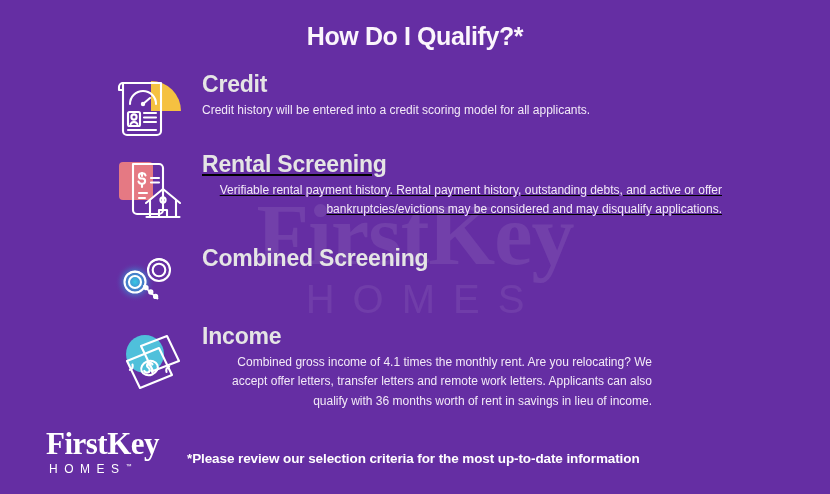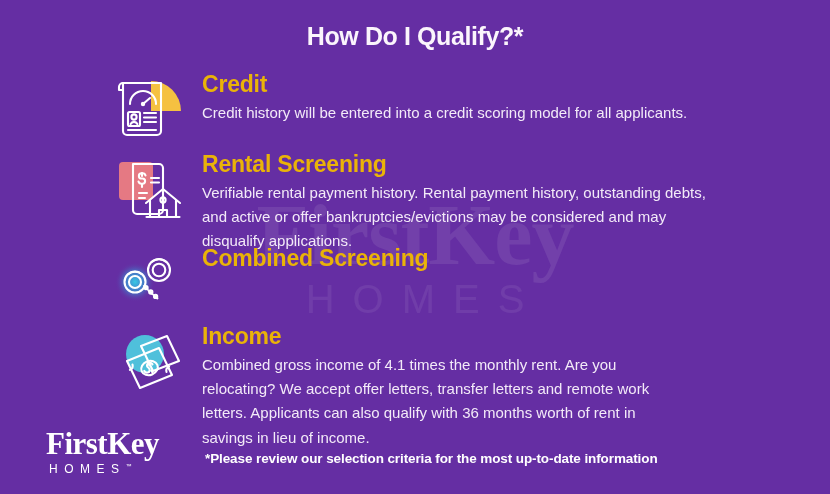--- a/index.html
+++ b/index.html
@@ -53,48 +53,49 @@
   }
 
   
   .section {
     position:absolute;
     z-index:3;
     display:flex;
     align-items:flex-start;
   }
   #section-credit            { top:72px;  left:108px; }
-  #section-rental-screening  { top:152px; left:108px; }
+  #section-rental-screening  { top:152px; left:108px;text-decoration:underline; }
   #section-criminal-screening{ top:246px; left:108px; }
   #section-income            { top:324px; left:108px; }
 
   .sec-icon {
     width:84px;
     flex:0 0 84px;
     display:flex;
     justify-content:center;
     align-items:flex-start;
     padding-top:4px;
   }
   .sec-body { padding-left:10px; }
 
   .sec-heading {
     font-size:23px;
     font-weight:700;
-    color:#eab308;
+    color:#e5e5e5;
     line-height:1.12;
     letter-spacing:-0.2px;
     margin-bottom:3px;
   }
   .sec-text {
-    font-size:15px;
+    font-size:12px;
     font-weight:400;
     color:#F3EAF8;
     line-height:1.62;
     max-width:520px;
+    text-align:right;
   }
   #section-rental-screening .sec-text { max-width:520px; }
   #section-income .sec-text { max-width:450px; }
 
   
   #footer-logo {
     position:absolute;
     left:46px; bottom:18px;
     z-index:3;
   }
@@ -116,21 +117,21 @@
     position:relative;
   }
   #footer-logo .logo-tm {
     font-size:6px;
     vertical-align:super;
     letter-spacing:0;
   }
 
   #footer-disclaimer {
     position:absolute;
-    left:205px; bottom:28px;
+    left:187px; bottom:28px;
     z-index:3;
     font-size:13.5px;
     font-weight:700;
     color:#FFFFFF;
     letter-spacing:-0.1px;
   }
 </style>
 </head>
 <body>
 

